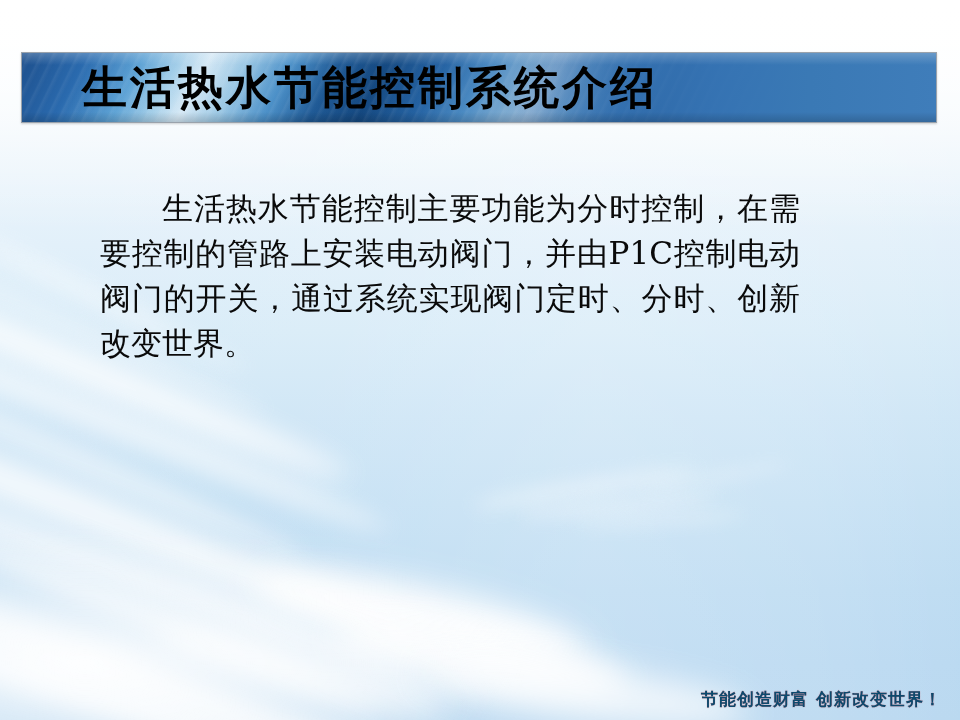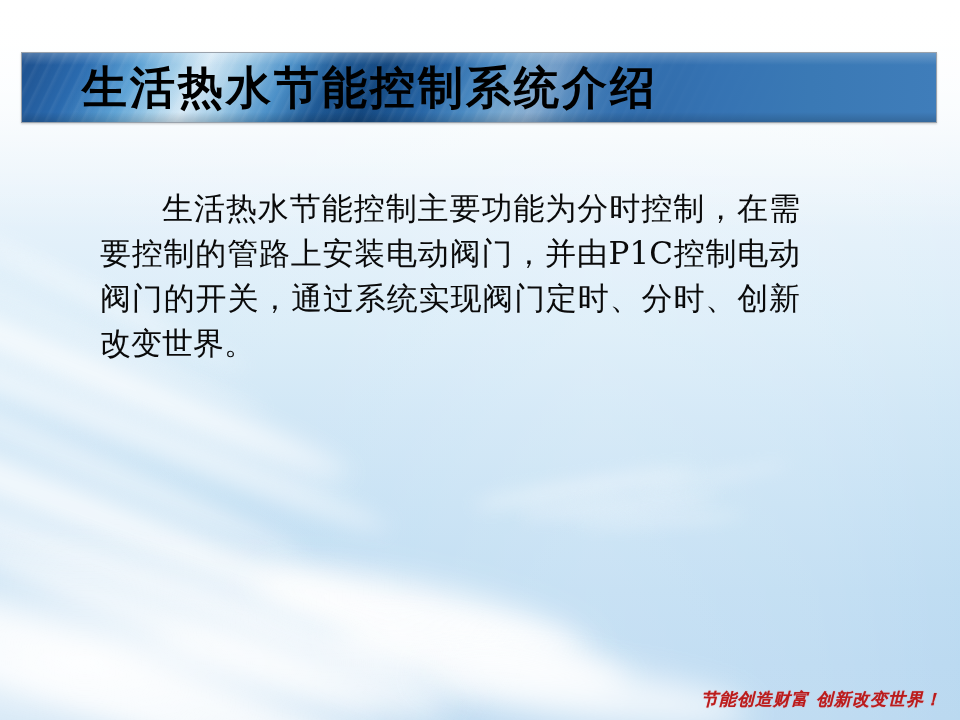--- a/index.html
+++ b/index.html
@@ -190,22 +190,21 @@
   }
 
   
   #footer-slogan {
     position: absolute;
     right: 18px;
     bottom: 9px;
     font-family: "DejaVu Serif", "Liberation Serif", serif;
     font-size: 17px;
     font-weight: 700;
-    font-style: italic;
-    color: #b91c1c;
+    color: #0c4a6e;
     letter-spacing: 1px;
     white-space: nowrap;
     text-shadow: 0 0 1px rgba(238,27,27,.6);
   }
 </style>
 </head>
 <body>
 
 <div id="slide">
 

